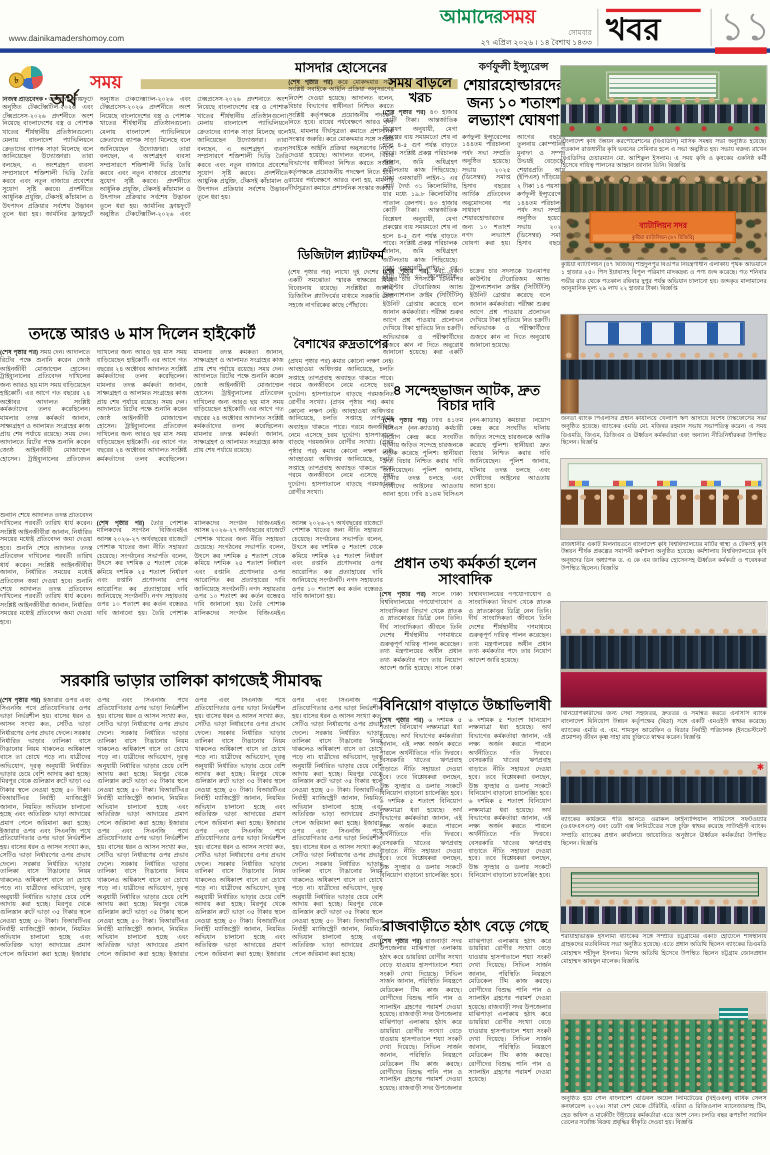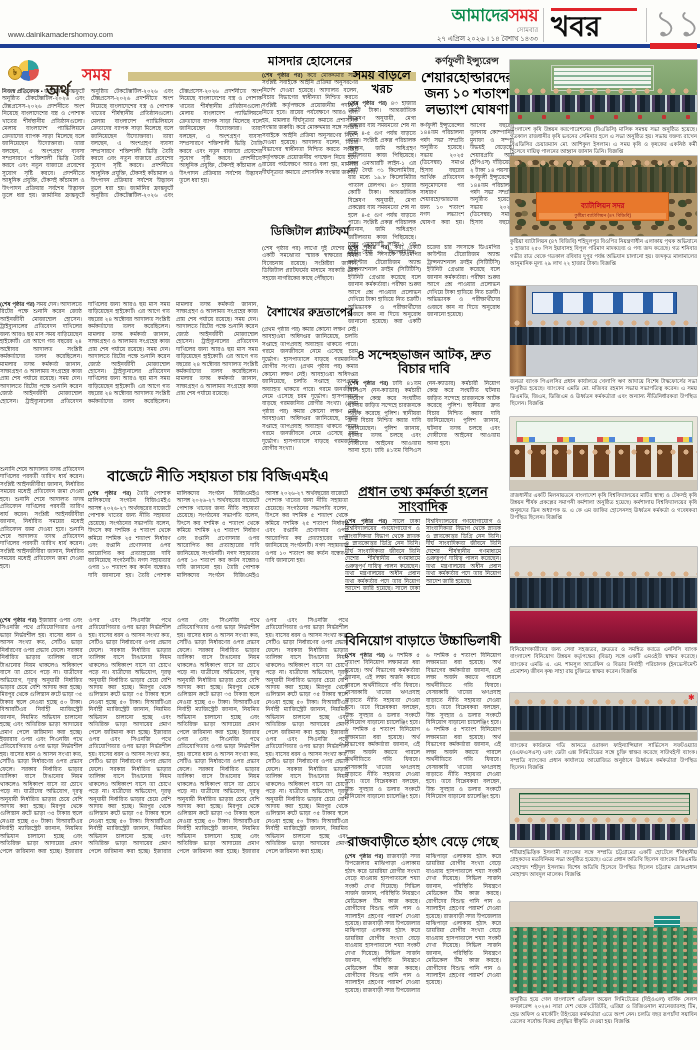--- a/index.html
+++ b/index.html
@@ -1,21 +1,21 @@
 <!DOCTYPE html>
 <html><head>
 <meta charset="utf-8">
 <style>
   html,body{margin:0;padding:0;background:#e9e9e9;}
   .page{position:relative;width:700px;height:1050px;background:#fdfdfa;margin:0 auto;
         font-family:"Liberation Sans",sans-serif;color:#1a1a1a;overflow:hidden;}
   .abs{position:absolute;}
   
   .url{font-size:7.5px;color:#444;}
-  .brand{text-align:right;line-height:1;}
+  .brand{text-align:left;line-height:1;}
   .brand .g{font-size:17px;font-weight:bold;color:#0b8a4b;letter-spacing:-.5px;}
   .brand .r{font-size:17px;font-weight:bold;color:#e0242a;letter-spacing:-.5px;}
   .day{font-size:6.5px;color:#777;text-align:right;}
   .date{font-size:6.8px;color:#333;text-align:right;}
   .vdiv{width:1px;background:#c3c3c3;}
   .section-word{font-size:28px;font-weight:bold;color:#0e0e0e;line-height:1;}
   .red-topline{height:2.5px;background:#e0242a;}
   .pageno{font-size:36px;color:#9a9a9a;line-height:1;}
   .rule-blue{height:3.5px;background:#1e3f94;}
   .rule-red{height:6px;background:#e0242a;}
@@ -147,47 +147,48 @@
   <div class="abs" style="left:348px;top:240px;width:152px;height:110px;">
     <p class="cols c2" style="margin:4px 0 0;height:86px;"><b>(শেষ পৃষ্ঠার পর)</b> <span>করা একটি চক্রের চার সদস্যকে ডিএমপির কাউন্টার টেরোরিজম অ্যান্ড ট্রান্সন্যাশনাল ক্রাইম (সিটিটিসি) ইউনিট গ্রেপ্তার করেছে বলে জানান কর্মকর্তারা। পরীক্ষা শুরুর আগে প্রশ্ন পাওয়ার প্রলোভন দেখিয়ে টাকা হাতিয়ে নিত চক্রটি। অভিভাবক ও পরীক্ষার্থীদের গুজবে কান না দিতে অনুরোধ জানানো হয়েছে। করা একটি চক্রের চার সদস্যকে ডিএমপির কাউন্টার টেরোরিজম অ্যান্ড ট্রান্সন্যাশনাল ক্রাইম (সিটিটিসি) ইউনিট গ্রেপ্তার করেছে বলে জানান কর্মকর্তারা। পরীক্ষা শুরুর আগে প্রশ্ন পাওয়ার প্রলোভন দেখিয়ে টাকা হাতিয়ে নিত চক্রটি। অভিভাবক ও পরীক্ষার্থীদের গুজবে কান না দিতে অনুরোধ জানানো হয়েছে।</span></p>
   </div>
 
   <div class="abs" style="left:348px;top:348px;width:152px;height:126px;">
     <div class="jump-hl" style="font-size:12.5px;line-height:14px;">৪ সন্দেহভাজন আটক, দ্রুত বিচার দাবি</div>
     <p class="cols c2" style="margin:4px 0 0;height:100px;"><b>(শেষ পৃষ্ঠার পর)</b> <span>ঢাবি ৪১তম বিসিএস (নন-ক্যাডার) কর্মচারী নিয়োগ কেন্দ্র করে সংঘটিত ঘটনায় জড়িত সন্দেহে চারজনকে আটক করেছে পুলিশ। স্থানীয়রা দ্রুত বিচার নিশ্চিত করার দাবি জানিয়েছেন। পুলিশ জানায়, ঘটনার তদন্ত চলছে এবং দোষীদের আইনের আওতায় আনা হবে। ঢাবি ৪১তম বিসিএস (নন-ক্যাডার) কর্মচারী নিয়োগ কেন্দ্র করে সংঘটিত ঘটনায় জড়িত সন্দেহে চারজনকে আটক করেছে পুলিশ। স্থানীয়রা দ্রুত বিচার নিশ্চিত করার দাবি জানিয়েছেন। পুলিশ জানায়, ঘটনার তদন্ত চলছে এবং দোষীদের আইনের আওতায় আনা হবে।</span></p>
   </div>
 
   <div class="abs" style="left:0;top:296px;width:258px;">
+    <div class="jump-hl h15">তদন্তে আরও ৬ মাস দিলেন হাইকোর্ট</div>
     <p class="cols c3" style="margin:5px 0 0;height:142px;"><b>(শেষ পৃষ্ঠার পর)</b> <span>সময় দেন। আদালতে রিটের পক্ষে শুনানি করেন জ্যেষ্ঠ আইনজীবী মোজাম্মেল হোসেন। ট্রাইব্যুনালের প্রতিবেদন দাখিলের জন্য আরও ছয় মাস সময় বাড়িয়েছেন হাইকোর্ট। এর আগে গত বছরের ২৪ অক্টোবর আদালত সংশ্লিষ্ট কর্মকর্তাদের তলব করেছিলেন। মামলার তদন্ত কর্মকর্তা জানান, সাক্ষ্যগ্রহণ ও আলামত সংগ্রহের কাজ প্রায় শেষ পর্যায়ে রয়েছে। সময় দেন। আদালতে রিটের পক্ষে শুনানি করেন জ্যেষ্ঠ আইনজীবী মোজাম্মেল হোসেন। ট্রাইব্যুনালের প্রতিবেদন দাখিলের জন্য আরও ছয় মাস সময় বাড়িয়েছেন হাইকোর্ট। এর আগে গত বছরের ২৪ অক্টোবর আদালত সংশ্লিষ্ট কর্মকর্তাদের তলব করেছিলেন। মামলার তদন্ত কর্মকর্তা জানান, সাক্ষ্যগ্রহণ ও আলামত সংগ্রহের কাজ প্রায় শেষ পর্যায়ে রয়েছে। সময় দেন। আদালতে রিটের পক্ষে শুনানি করেন জ্যেষ্ঠ আইনজীবী মোজাম্মেল হোসেন। ট্রাইব্যুনালের প্রতিবেদন দাখিলের জন্য আরও ছয় মাস সময় বাড়িয়েছেন হাইকোর্ট। এর আগে গত বছরের ২৪ অক্টোবর আদালত সংশ্লিষ্ট কর্মকর্তাদের তলব করেছিলেন। মামলার তদন্ত কর্মকর্তা জানান, সাক্ষ্যগ্রহণ ও আলামত সংগ্রহের কাজ প্রায় শেষ পর্যায়ে রয়েছে। সময় দেন। আদালতে রিটের পক্ষে শুনানি করেন জ্যেষ্ঠ আইনজীবী মোজাম্মেল হোসেন। ট্রাইব্যুনালের প্রতিবেদন দাখিলের জন্য আরও ছয় মাস সময় বাড়িয়েছেন হাইকোর্ট। এর আগে গত বছরের ২৪ অক্টোবর আদালত সংশ্লিষ্ট কর্মকর্তাদের তলব করেছিলেন। মামলার তদন্ত কর্মকর্তা জানান, সাক্ষ্যগ্রহণ ও আলামত সংগ্রহের কাজ প্রায় শেষ পর্যায়ে রয়েছে।</span></p>
   </div>
   <div class="abs" style="left:0;top:466px;width:84px;">
     <p class="cols c1" style="margin:0;height:146px;">শুনানি শেষে আদালত তদন্ত প্রতিবেদন দাখিলের পরবর্তী তারিখ ধার্য করেন। সংশ্লিষ্ট আইনজীবীরা জানান, নির্ধারিত সময়ের মধ্যেই প্রতিবেদন জমা দেওয়া হবে। শুনানি শেষে আদালত তদন্ত প্রতিবেদন দাখিলের পরবর্তী তারিখ ধার্য করেন। সংশ্লিষ্ট আইনজীবীরা জানান, নির্ধারিত সময়ের মধ্যেই প্রতিবেদন জমা দেওয়া হবে। শুনানি শেষে আদালত তদন্ত প্রতিবেদন দাখিলের পরবর্তী তারিখ ধার্য করেন। সংশ্লিষ্ট আইনজীবীরা জানান, নির্ধারিত সময়ের মধ্যেই প্রতিবেদন জমা দেওয়া হবে।</p>
   </div>
 
   <div class="abs" style="left:88px;top:468px;width:260px;">
-    <div class="jump-hl h15">বাজেটে নীতি সহায়তা চায় বিজিএমইএ</div>
     <p class="cols c3" style="margin:5px 0 0;height:116px;"><b>(শেষ পৃষ্ঠার পর)</b> <span>তৈরি পোশাক মালিকদের সংগঠন বিজিএমইএ আসন্ন ২০২৬-২৭ অর্থবছরের বাজেটে পোশাক খাতের জন্য নীতি সহায়তা চেয়েছে। সংগঠনের সভাপতি বলেন, উৎসে কর দশমিক ৫ শতাংশ থেকে কমিয়ে দশমিক ২৫ শতাংশ নির্ধারণ এবং রপ্তানি প্রণোদনার ওপর আরোপিত কর প্রত্যাহারের দাবি জানিয়েছে সংগঠনটি। নগদ সহায়তার ওপর ১০ শতাংশ কর কর্তন বন্ধেরও দাবি জানানো হয়। তৈরি পোশাক মালিকদের সংগঠন বিজিএমইএ আসন্ন ২০২৬-২৭ অর্থবছরের বাজেটে পোশাক খাতের জন্য নীতি সহায়তা চেয়েছে। সংগঠনের সভাপতি বলেন, উৎসে কর দশমিক ৫ শতাংশ থেকে কমিয়ে দশমিক ২৫ শতাংশ নির্ধারণ এবং রপ্তানি প্রণোদনার ওপর আরোপিত কর প্রত্যাহারের দাবি জানিয়েছে সংগঠনটি। নগদ সহায়তার ওপর ১০ শতাংশ কর কর্তন বন্ধেরও দাবি জানানো হয়। তৈরি পোশাক মালিকদের সংগঠন বিজিএমইএ আসন্ন ২০২৬-২৭ অর্থবছরের বাজেটে পোশাক খাতের জন্য নীতি সহায়তা চেয়েছে। সংগঠনের সভাপতি বলেন, উৎসে কর দশমিক ৫ শতাংশ থেকে কমিয়ে দশমিক ২৫ শতাংশ নির্ধারণ এবং রপ্তানি প্রণোদনার ওপর আরোপিত কর প্রত্যাহারের দাবি জানিয়েছে সংগঠনটি। নগদ সহায়তার ওপর ১০ শতাংশ কর কর্তন বন্ধেরও দাবি জানানো হয়।</span></p>
   </div>
 
-  <div class="abs" style="left:345px;top:484px;width:156px;text-decoration:underline;">
+  <div class="abs" style="left:345px;top:504px;width:156px;">
     <div class="jump-hl h13">প্রধান তথ্য কর্মকর্তা হলেন সাংবাদিক</div>
     <p class="cols c2" style="margin:4px 0 0;height:96px;"><b>(শেষ পৃষ্ঠার পর)</b> <span>সালে ঢাকা বিশ্ববিদ্যালয়ের গণযোগাযোগ ও সাংবাদিকতা বিভাগ থেকে স্নাতক ও স্নাতকোত্তর ডিগ্রি নেন তিনি। দীর্ঘ সাংবাদিকতা জীবনে তিনি দেশের শীর্ষস্থানীয় গণমাধ্যমে গুরুত্বপূর্ণ দায়িত্ব পালন করেছেন। তথ্য মন্ত্রণালয়ের অধীন প্রধান তথ্য কর্মকর্তার পদে তার নিয়োগ আদেশ জারি হয়েছে। সালে ঢাকা বিশ্ববিদ্যালয়ের গণযোগাযোগ ও সাংবাদিকতা বিভাগ থেকে স্নাতক ও স্নাতকোত্তর ডিগ্রি নেন তিনি। দীর্ঘ সাংবাদিকতা জীবনে তিনি দেশের শীর্ষস্থানীয় গণমাধ্যমে গুরুত্বপূর্ণ দায়িত্ব পালন করেছেন। তথ্য মন্ত্রণালয়ের অধীন প্রধান তথ্য কর্মকর্তার পদে তার নিয়োগ আদেশ জারি হয়েছে।</span></p>
   </div>
 
   <div class="abs" style="left:345px;top:633px;width:156px;">
     <div class="jump-hl h13">বিনিয়োগ বাড়াতে উচ্চাভিলাষী</div>
     <p class="cols c2" style="margin:4px 0 0;height:172px;"><b>(শেষ পৃষ্ঠার পর)</b> <span>৬ দশমিক ৫ শতাংশ বিনিয়োগ লক্ষ্যমাত্রা ধরা হয়েছে। অর্থ বিভাগের কর্মকর্তারা জানান, এই লক্ষ্য অর্জন করতে পারলে অর্থনীতিতে গতি ফিরবে। বেসরকারি খাতের ঋণপ্রবাহ বাড়াতে নীতি সহায়তা দেওয়া হবে। তবে বিশ্লেষকরা বলছেন, উচ্চ সুদহার ও ডলার সংকটে বিনিয়োগ বাড়ানো চ্যালেঞ্জিং হবে। ৬ দশমিক ৫ শতাংশ বিনিয়োগ লক্ষ্যমাত্রা ধরা হয়েছে। অর্থ বিভাগের কর্মকর্তারা জানান, এই লক্ষ্য অর্জন করতে পারলে অর্থনীতিতে গতি ফিরবে। বেসরকারি খাতের ঋণপ্রবাহ বাড়াতে নীতি সহায়তা দেওয়া হবে। তবে বিশ্লেষকরা বলছেন, উচ্চ সুদহার ও ডলার সংকটে বিনিয়োগ বাড়ানো চ্যালেঞ্জিং হবে। ৬ দশমিক ৫ শতাংশ বিনিয়োগ লক্ষ্যমাত্রা ধরা হয়েছে। অর্থ বিভাগের কর্মকর্তারা জানান, এই লক্ষ্য অর্জন করতে পারলে অর্থনীতিতে গতি ফিরবে। বেসরকারি খাতের ঋণপ্রবাহ বাড়াতে নীতি সহায়তা দেওয়া হবে। তবে বিশ্লেষকরা বলছেন, উচ্চ সুদহার ও ডলার সংকটে বিনিয়োগ বাড়ানো চ্যালেঞ্জিং হবে। ৬ দশমিক ৫ শতাংশ বিনিয়োগ লক্ষ্যমাত্রা ধরা হয়েছে। অর্থ বিভাগের কর্মকর্তারা জানান, এই লক্ষ্য অর্জন করতে পারলে অর্থনীতিতে গতি ফিরবে। বেসরকারি খাতের ঋণপ্রবাহ বাড়াতে নীতি সহায়তা দেওয়া হবে। তবে বিশ্লেষকরা বলছেন, উচ্চ সুদহার ও ডলার সংকটে বিনিয়োগ বাড়ানো চ্যালেঞ্জিং হবে।</span></p>
   </div>
 
   <div class="abs" style="left:345px;top:834px;width:156px;">
     <div class="jump-hl h13">রাজবাড়ীতে হঠাৎ বেড়ে গেছে</div>
     <p class="cols c2" style="margin:4px 0 0;height:188px;"><b>(শেষ পৃষ্ঠার পর)</b> <span>রাজবাড়ী সদর উপজেলার মাঝিপাড়া এলাকায় হঠাৎ করে ডায়রিয়া রোগীর সংখ্যা বেড়ে যাওয়ায় হাসপাতালে শয্যা সংকট দেখা দিয়েছে। সিভিল সার্জন জানান, পরিস্থিতি নিয়ন্ত্রণে মেডিকেল টিম কাজ করছে। রোগীদের বিশুদ্ধ পানি পান ও স্যালাইন গ্রহণের পরামর্শ দেওয়া হয়েছে। রাজবাড়ী সদর উপজেলার মাঝিপাড়া এলাকায় হঠাৎ করে ডায়রিয়া রোগীর সংখ্যা বেড়ে যাওয়ায় হাসপাতালে শয্যা সংকট দেখা দিয়েছে। সিভিল সার্জন জানান, পরিস্থিতি নিয়ন্ত্রণে মেডিকেল টিম কাজ করছে। রোগীদের বিশুদ্ধ পানি পান ও স্যালাইন গ্রহণের পরামর্শ দেওয়া হয়েছে। রাজবাড়ী সদর উপজেলার মাঝিপাড়া এলাকায় হঠাৎ করে ডায়রিয়া রোগীর সংখ্যা বেড়ে যাওয়ায় হাসপাতালে শয্যা সংকট দেখা দিয়েছে। সিভিল সার্জন জানান, পরিস্থিতি নিয়ন্ত্রণে মেডিকেল টিম কাজ করছে। রোগীদের বিশুদ্ধ পানি পান ও স্যালাইন গ্রহণের পরামর্শ দেওয়া হয়েছে। রাজবাড়ী সদর উপজেলার মাঝিপাড়া এলাকায় হঠাৎ করে ডায়রিয়া রোগীর সংখ্যা বেড়ে যাওয়ায় হাসপাতালে শয্যা সংকট দেখা দিয়েছে। সিভিল সার্জন জানান, পরিস্থিতি নিয়ন্ত্রণে মেডিকেল টিম কাজ করছে। রোগীদের বিশুদ্ধ পানি পান ও স্যালাইন গ্রহণের পরামর্শ দেওয়া হয়েছে।</span></p>
   </div>
 
   <div class="abs" style="left:0;top:612px;width:348px;">
+    <div class="jump-hl h15">সরকারি ভাড়ার তালিকা কাগজেই সীমাবদ্ধ</div>
     <p class="cols c4" style="margin:5px 0 0;height:406px;"><b>(শেষ পৃষ্ঠার পর)</b> <span>ইজারার ওপর এবং সিএনজি পথে প্রতিযোগিতার ওপর ভাড়া নির্ভরশীল হয়। বাসের ধরন ও আসন সংখ্যা কত, সেটিও ভাড়া নির্ধারণের ওপর প্রভাব ফেলে। সরকার নির্ধারিত ভাড়ার তালিকা বাসে টাঙানোর নিয়ম থাকলেও অধিকাংশ বাসে তা চোখে পড়ে না। যাত্রীদের অভিযোগ, দূরত্ব অনুযায়ী নির্ধারিত ভাড়ার চেয়ে বেশি আদায় করা হচ্ছে। মিরপুর থেকে গুলিস্তান রুটে ভাড়া ৩৫ টাকার স্থলে নেওয়া হচ্ছে ৫০ টাকা। বিআরটিএর নির্বাহী ম্যাজিস্ট্রেট জানান, নিয়মিত অভিযান চালানো হচ্ছে এবং অতিরিক্ত ভাড়া আদায়ের প্রমাণ পেলে জরিমানা করা হচ্ছে। ইজারার ওপর এবং সিএনজি পথে প্রতিযোগিতার ওপর ভাড়া নির্ভরশীল হয়। বাসের ধরন ও আসন সংখ্যা কত, সেটিও ভাড়া নির্ধারণের ওপর প্রভাব ফেলে। সরকার নির্ধারিত ভাড়ার তালিকা বাসে টাঙানোর নিয়ম থাকলেও অধিকাংশ বাসে তা চোখে পড়ে না। যাত্রীদের অভিযোগ, দূরত্ব অনুযায়ী নির্ধারিত ভাড়ার চেয়ে বেশি আদায় করা হচ্ছে। মিরপুর থেকে গুলিস্তান রুটে ভাড়া ৩৫ টাকার স্থলে নেওয়া হচ্ছে ৫০ টাকা। বিআরটিএর নির্বাহী ম্যাজিস্ট্রেট জানান, নিয়মিত অভিযান চালানো হচ্ছে এবং অতিরিক্ত ভাড়া আদায়ের প্রমাণ পেলে জরিমানা করা হচ্ছে। ইজারার ওপর এবং সিএনজি পথে প্রতিযোগিতার ওপর ভাড়া নির্ভরশীল হয়। বাসের ধরন ও আসন সংখ্যা কত, সেটিও ভাড়া নির্ধারণের ওপর প্রভাব ফেলে। সরকার নির্ধারিত ভাড়ার তালিকা বাসে টাঙানোর নিয়ম থাকলেও অধিকাংশ বাসে তা চোখে পড়ে না। যাত্রীদের অভিযোগ, দূরত্ব অনুযায়ী নির্ধারিত ভাড়ার চেয়ে বেশি আদায় করা হচ্ছে। মিরপুর থেকে গুলিস্তান রুটে ভাড়া ৩৫ টাকার স্থলে নেওয়া হচ্ছে ৫০ টাকা। বিআরটিএর নির্বাহী ম্যাজিস্ট্রেট জানান, নিয়মিত অভিযান চালানো হচ্ছে এবং অতিরিক্ত ভাড়া আদায়ের প্রমাণ পেলে জরিমানা করা হচ্ছে। ইজারার ওপর এবং সিএনজি পথে প্রতিযোগিতার ওপর ভাড়া নির্ভরশীল হয়। বাসের ধরন ও আসন সংখ্যা কত, সেটিও ভাড়া নির্ধারণের ওপর প্রভাব ফেলে। সরকার নির্ধারিত ভাড়ার তালিকা বাসে টাঙানোর নিয়ম থাকলেও অধিকাংশ বাসে তা চোখে পড়ে না। যাত্রীদের অভিযোগ, দূরত্ব অনুযায়ী নির্ধারিত ভাড়ার চেয়ে বেশি আদায় করা হচ্ছে। মিরপুর থেকে গুলিস্তান রুটে ভাড়া ৩৫ টাকার স্থলে নেওয়া হচ্ছে ৫০ টাকা। বিআরটিএর নির্বাহী ম্যাজিস্ট্রেট জানান, নিয়মিত অভিযান চালানো হচ্ছে এবং অতিরিক্ত ভাড়া আদায়ের প্রমাণ পেলে জরিমানা করা হচ্ছে। ইজারার ওপর এবং সিএনজি পথে প্রতিযোগিতার ওপর ভাড়া নির্ভরশীল হয়। বাসের ধরন ও আসন সংখ্যা কত, সেটিও ভাড়া নির্ধারণের ওপর প্রভাব ফেলে। সরকার নির্ধারিত ভাড়ার তালিকা বাসে টাঙানোর নিয়ম থাকলেও অধিকাংশ বাসে তা চোখে পড়ে না। যাত্রীদের অভিযোগ, দূরত্ব অনুযায়ী নির্ধারিত ভাড়ার চেয়ে বেশি আদায় করা হচ্ছে। মিরপুর থেকে গুলিস্তান রুটে ভাড়া ৩৫ টাকার স্থলে নেওয়া হচ্ছে ৫০ টাকা। বিআরটিএর নির্বাহী ম্যাজিস্ট্রেট জানান, নিয়মিত অভিযান চালানো হচ্ছে এবং অতিরিক্ত ভাড়া আদায়ের প্রমাণ পেলে জরিমানা করা হচ্ছে। ইজারার ওপর এবং সিএনজি পথে প্রতিযোগিতার ওপর ভাড়া নির্ভরশীল হয়। বাসের ধরন ও আসন সংখ্যা কত, সেটিও ভাড়া নির্ধারণের ওপর প্রভাব ফেলে। সরকার নির্ধারিত ভাড়ার তালিকা বাসে টাঙানোর নিয়ম থাকলেও অধিকাংশ বাসে তা চোখে পড়ে না। যাত্রীদের অভিযোগ, দূরত্ব অনুযায়ী নির্ধারিত ভাড়ার চেয়ে বেশি আদায় করা হচ্ছে। মিরপুর থেকে গুলিস্তান রুটে ভাড়া ৩৫ টাকার স্থলে নেওয়া হচ্ছে ৫০ টাকা। বিআরটিএর নির্বাহী ম্যাজিস্ট্রেট জানান, নিয়মিত অভিযান চালানো হচ্ছে এবং অতিরিক্ত ভাড়া আদায়ের প্রমাণ পেলে জরিমানা করা হচ্ছে। ইজারার ওপর এবং সিএনজি পথে প্রতিযোগিতার ওপর ভাড়া নির্ভরশীল হয়। বাসের ধরন ও আসন সংখ্যা কত, সেটিও ভাড়া নির্ধারণের ওপর প্রভাব ফেলে। সরকার নির্ধারিত ভাড়ার তালিকা বাসে টাঙানোর নিয়ম থাকলেও অধিকাংশ বাসে তা চোখে পড়ে না। যাত্রীদের অভিযোগ, দূরত্ব অনুযায়ী নির্ধারিত ভাড়ার চেয়ে বেশি আদায় করা হচ্ছে। মিরপুর থেকে গুলিস্তান রুটে ভাড়া ৩৫ টাকার স্থলে নেওয়া হচ্ছে ৫০ টাকা। বিআরটিএর নির্বাহী ম্যাজিস্ট্রেট জানান, নিয়মিত অভিযান চালানো হচ্ছে এবং অতিরিক্ত ভাড়া আদায়ের প্রমাণ পেলে জরিমানা করা হচ্ছে। ইজারার ওপর এবং সিএনজি পথে প্রতিযোগিতার ওপর ভাড়া নির্ভরশীল হয়। বাসের ধরন ও আসন সংখ্যা কত, সেটিও ভাড়া নির্ধারণের ওপর প্রভাব ফেলে। সরকার নির্ধারিত ভাড়ার তালিকা বাসে টাঙানোর নিয়ম থাকলেও অধিকাংশ বাসে তা চোখে পড়ে না। যাত্রীদের অভিযোগ, দূরত্ব অনুযায়ী নির্ধারিত ভাড়ার চেয়ে বেশি আদায় করা হচ্ছে। মিরপুর থেকে গুলিস্তান রুটে ভাড়া ৩৫ টাকার স্থলে নেওয়া হচ্ছে ৫০ টাকা। বিআরটিএর নির্বাহী ম্যাজিস্ট্রেট জানান, নিয়মিত অভিযান চালানো হচ্ছে এবং অতিরিক্ত ভাড়া আদায়ের প্রমাণ পেলে জরিমানা করা হচ্ছে।</span></p>
   </div>
 
   <div class="abs photo p-badc" style="left:510px;top:60px;width:187px;height:64px;">
     <div class="banner-white" style="left:22%;top:5px;width:52%;height:20px;"></div>
     <div class="heads" style="top:28px;"></div>
     <div class="suits suits-mix" style="top:35px;height:17px;"></div>
     <div class="p-table" style="height:12px;"></div>
   </div>
   <div class="abs caption" style="left:510px;top:126px;width:187px;height:28px;">বাংলাদেশ কৃষি উন্নয়ন করপোরেশনের (বিএডিসি) মাসিক সমন্বয় সভা অনুষ্ঠিত হয়েছে। গতকাল রাজধানীর কৃষি ভবনের সেমিনার হলে এ সভা অনুষ্ঠিত হয়। সভায় বক্তব্য রাখেন বিএডিসির চেয়ারম্যান মো. আশিকুল ইসলাম। এ সময় কৃষি ও কৃষকের একনিষ্ঠ কর্মী হিসেবে দায়িত্ব পালনের আহ্বান জানান তিনি। বিজ্ঞপ্তি</div>

